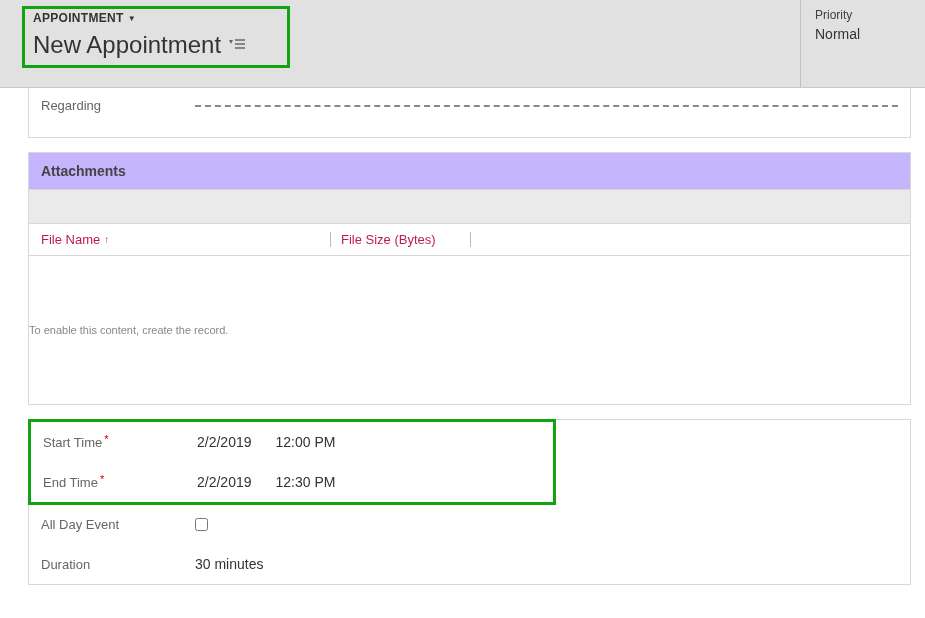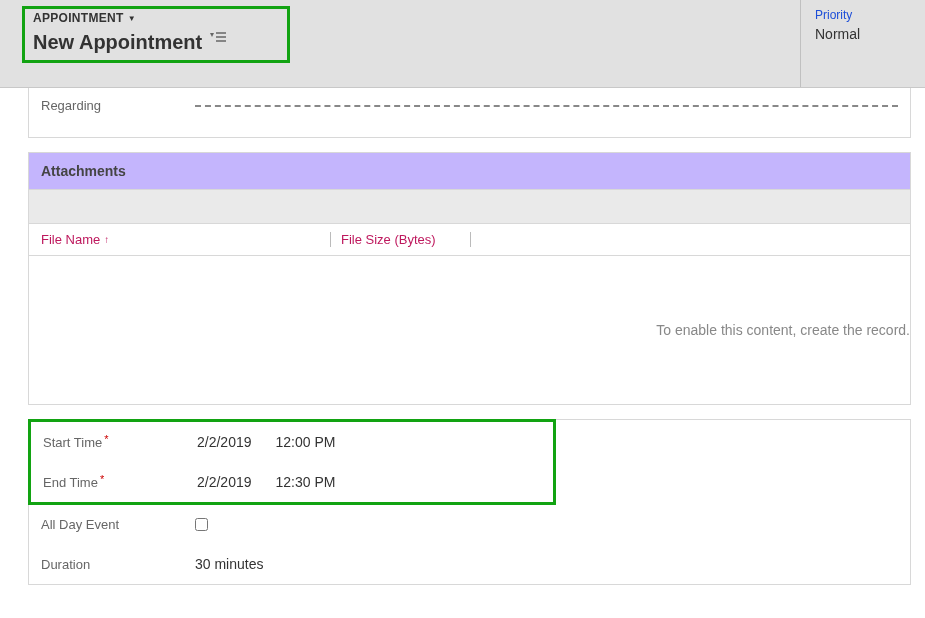--- a/index.html
+++ b/index.html
@@ -37,41 +37,41 @@
       letter-spacing: 0.3px;
       display: flex;
       align-items: center;
       gap: 4px;
       padding-bottom: 6px;
     }
     .entity-type .caret {
       font-size: 8px;
     }
     .page-title {
-      font-size: 20px;
-      font-weight: 700;
-      color: #333;
-      display: flex;
-      align-items: flex-start;
+      font-size: 24px;
+      font-weight: 400;
+      color: #333;
+      display: flex;
+      align-items: center;
       gap: 8px;
     }
     .title-icon {
       font-size: 14px;
       color: #666;
       display: inline-flex;
       align-items: center;
     }
     .header-right {
       border-left: 1px solid #c0c0c0;
       padding: 8px 20px 8px 14px;
       min-width: 125px;
     }
     .priority-label {
       font-size: 12px;
-      color: #1d4ed8;
+      color: #404040;
       margin-bottom: 4px;
     }
     .priority-value {
       font-size: 14px;
       color: #333;
     }
     .content {
       padding: 0 8px 8px 0;
     }
     .regarding-panel {
@@ -127,23 +127,23 @@
     .sort-arrow { font-size: 10px; }
     .col-filesize {
       width: 140px;
       padding-left: 10px;
       border-right: 1px solid #bbb;
     }
     .attachments-empty {
       height: 148px;
       display: flex;
       align-items: center;
-      justify-content: flex-end;
+      justify-content: flex-start;
       color: #888;
-      font-size: 14px;
+      font-size: 11px;
     }
     .time-panel {
       border: 1px solid #d8d8d8;
       margin: 0 6px 12px 28px;
       padding: 0;
     }
     .highlight-box-times {
       border: 3px solid #12a312;
       margin: -1px 0 0 -1px;
       width: 528px;

